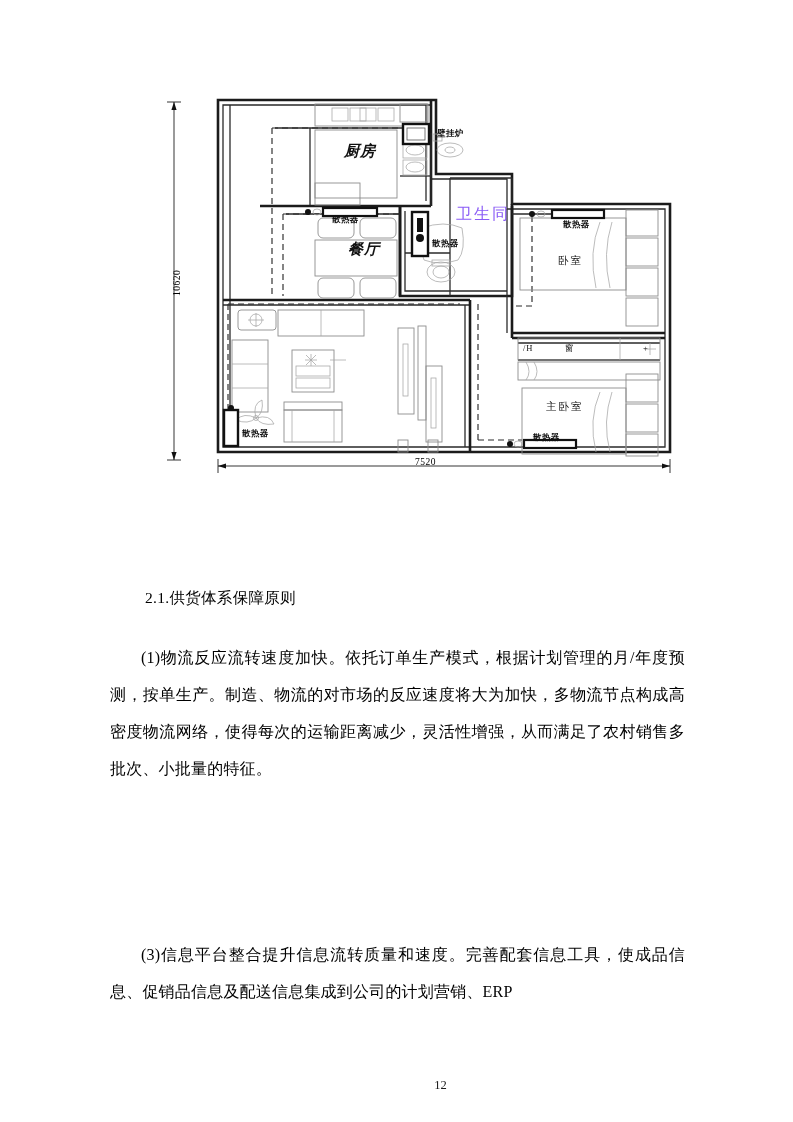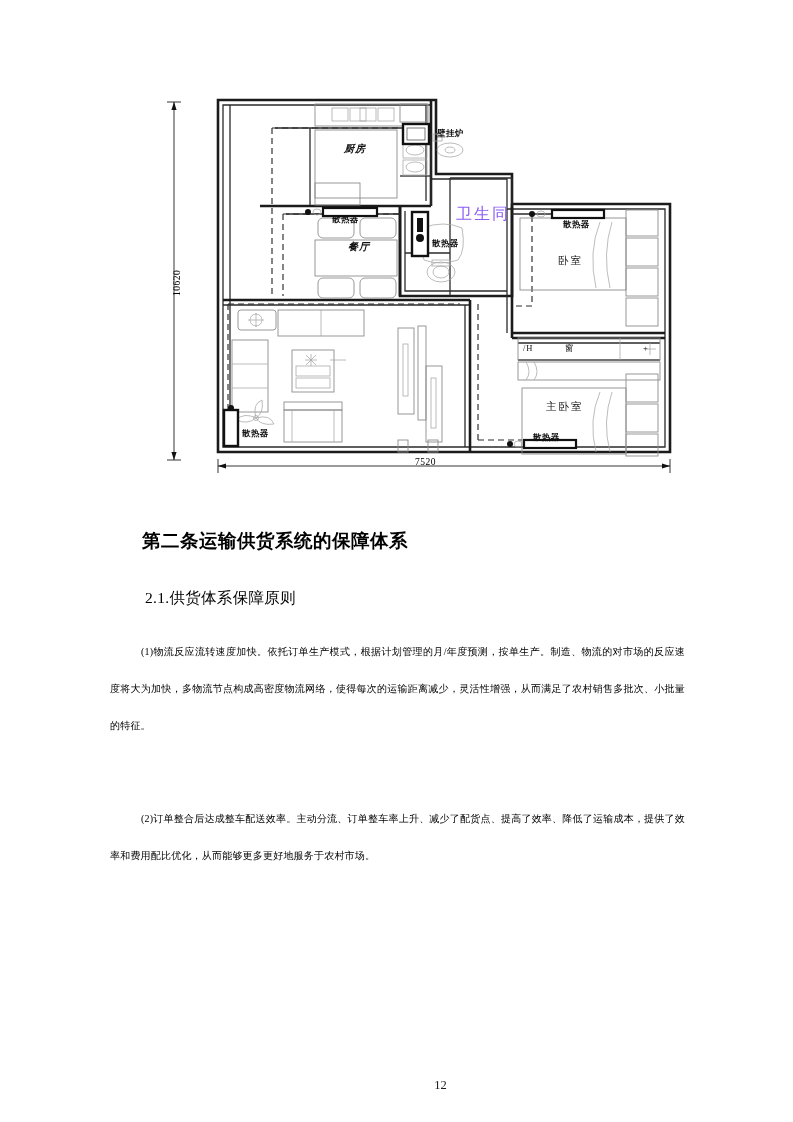--- a/index.html
+++ b/index.html
@@ -31,21 +31,21 @@
   .plan-svg { display: block; width: 520px; height: 392px; }
 
   .plan-label {
     position: absolute;
     font-family: "Liberation Serif", "DejaVu Serif", serif;
     color: #111;
     white-space: nowrap;
     pointer-events: none;
   }
   .lbl-room {
-    font-size: 10px;
+    font-size: 15px;
     font-style: italic;
     font-weight: 700;
     letter-spacing: 1px;
   }
   .lbl-room-plain {
     font-size: 10.5px;
     letter-spacing: 2px;
   }
   .lbl-dev {
     font-size: 8.5px;
@@ -90,21 +90,21 @@
     left: 145px;
     top: 588px;
     font-size: 15.5px;
     letter-spacing: 0.3px;
     text-align: right;
   }
   .para {
     position: absolute;
     left: 110px;
     width: 575px;
-    font-size: 10px;
+    font-size: 16px;
     line-height: 37px;
     text-align: justify;
     text-justify: inter-ideograph;
     text-indent: 31px;
     letter-spacing: 0.2px;
   }
   #para1 { top: 623px; }
   #para2 { top: 790px; }
   #para3 { top: 920px; }
 
@@ -370,22 +370,21 @@
     <div class="plan-label lbl-win" style="left:405px; top:255px;">窗</div>
     <div class="plan-label lbl-win" style="left:483px; top:255px;">+</div>
 
     <div class="plan-label lbl-room-plain" style="left:386px; top:312px;">主卧室</div>
 
     <div class="plan-label lbl-dev" style="left:373px; top:344px;">散热器</div>
 
     <div class="plan-label lbl-dev" style="left:82px; top:340px;">散热器</div>
   </div>
 
-  <h1 class="heading">第二条运输供货系统的保障体系</h1>
 
   <div class="subheading">2.1.供货体系保障原则</div>
 
   <p class="para" id="para1">(1)物流反应流转速度加快。依托订单生产模式，根据计划管理的月/年度预测，按单生产。制造、物流的对市场的反应速度将大为加快，多物流节点构成高密度物流网络，使得每次的运输距离减少，灵活性增强，从而满足了农村销售多批次、小批量的特征。</p>
-  <p class="para" id="para2">(2)订单整合后达成整车配送效率。主动分流、订单整车率上升、减少了配货点、提高了效率、降低了运输成本，提供了效率和费用配比优化，从而能够更多更好地服务于农村市场。</p>
+  <p class="para" id="para3">(3)信息平台整合提升信息流转质量和速度。完善配套信息工具，使成品信息、促销品信息及配送信息集成到公司的计划营销、ERP</p>
 
   <div class="page-number">12</div>
 
 </div>
 
 </body></html>

